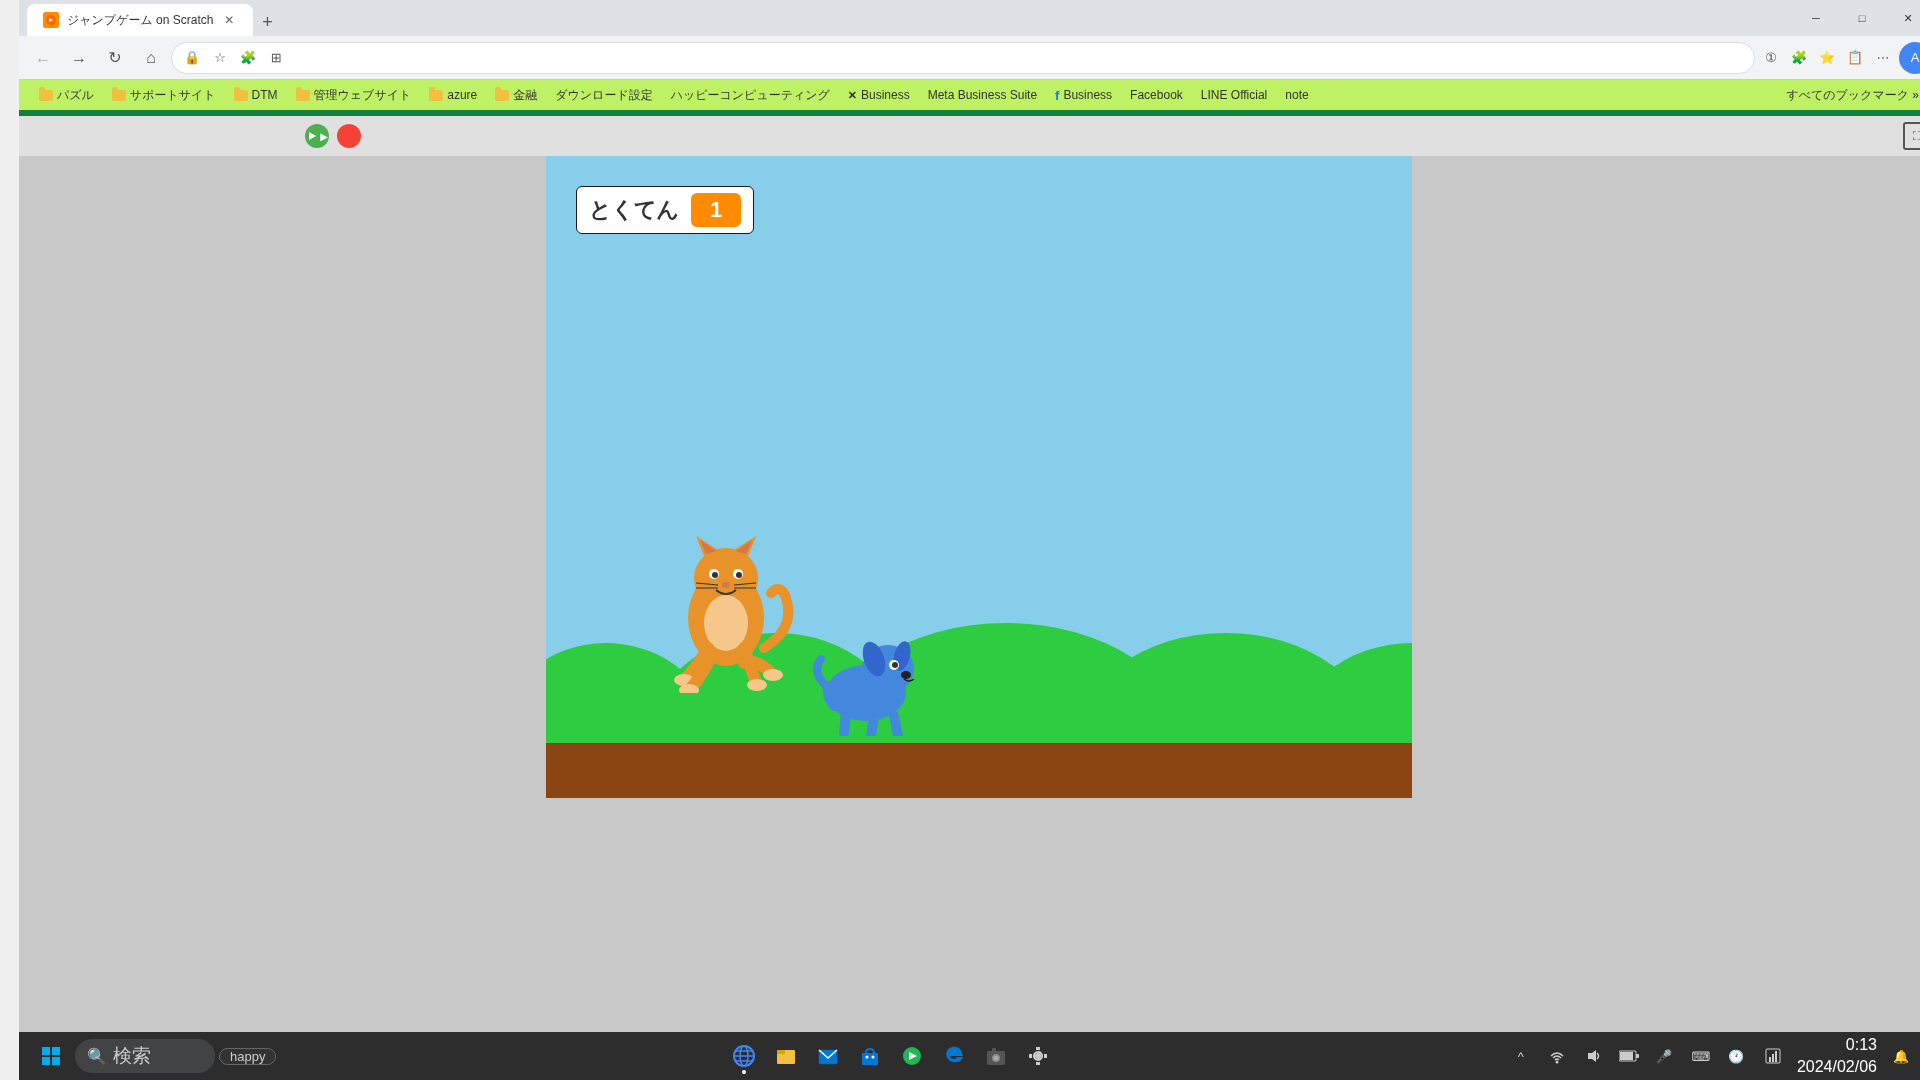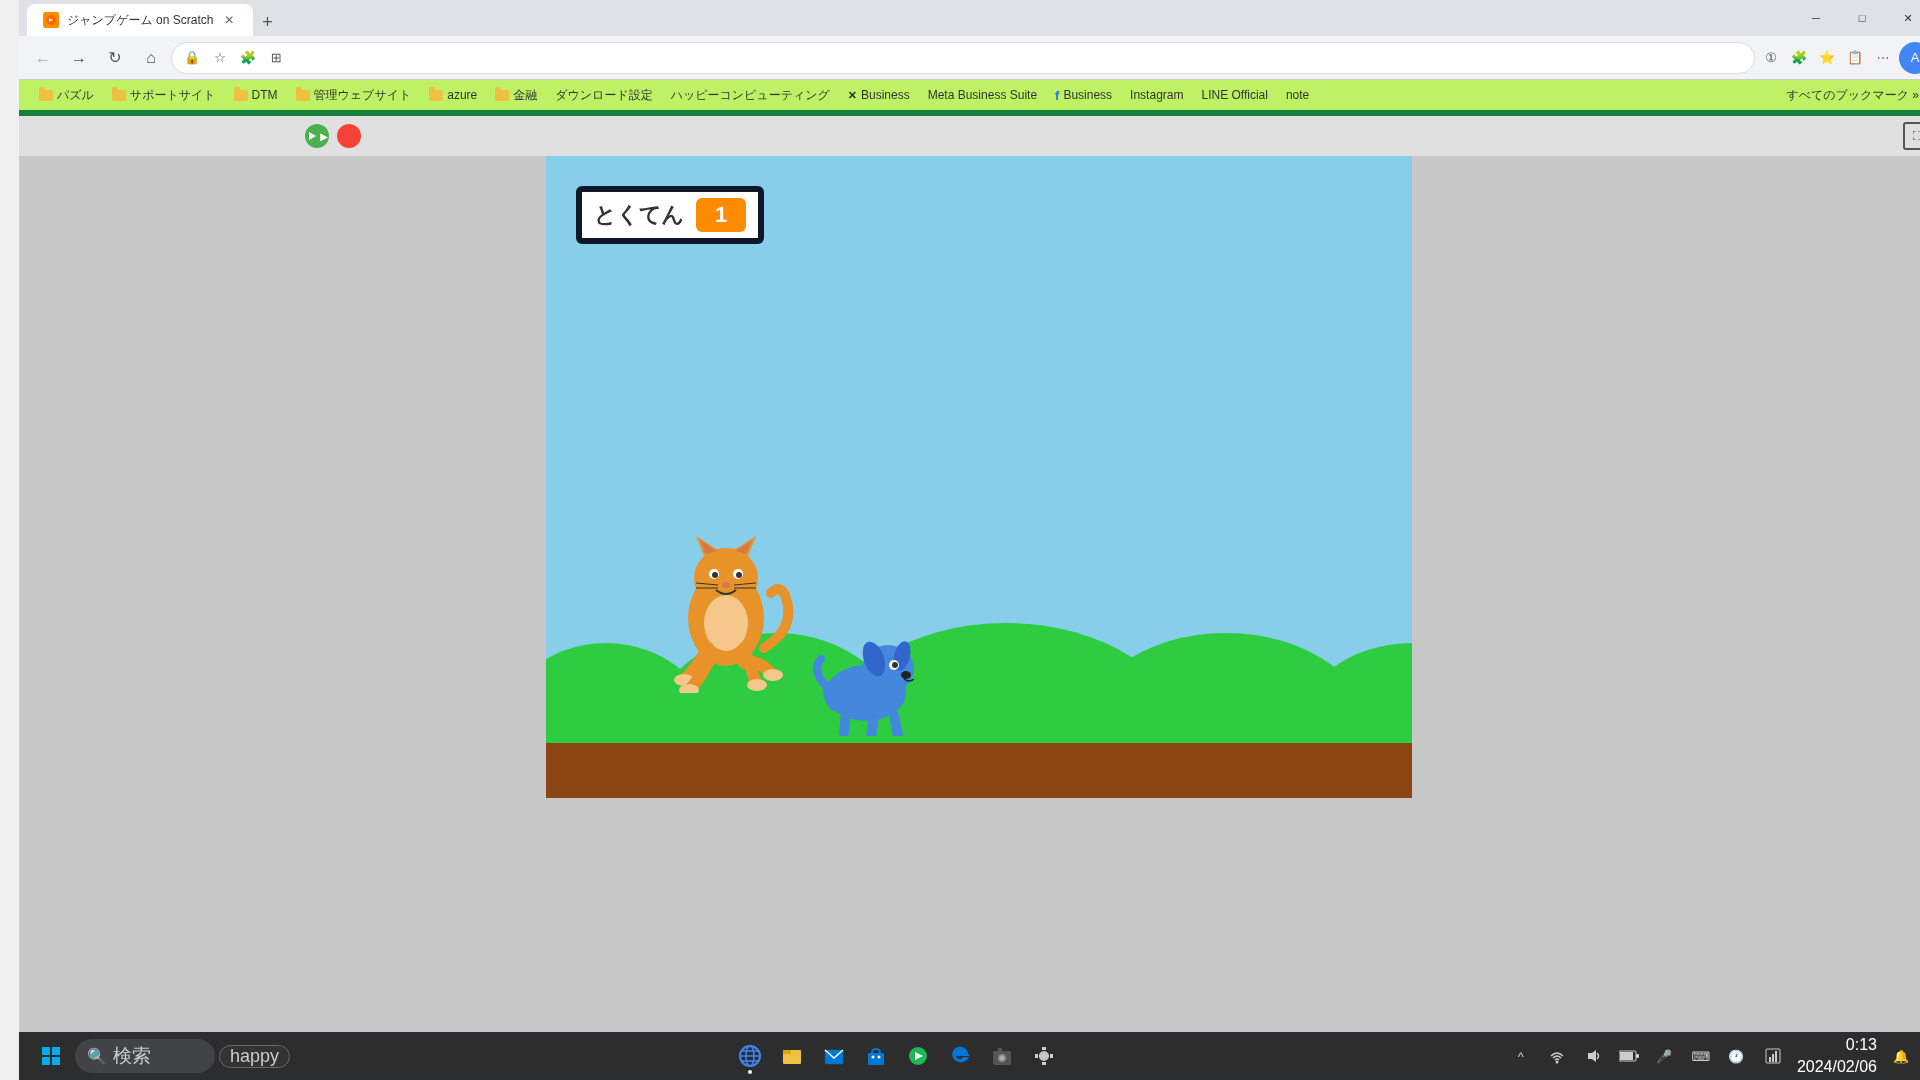--- a/index.html
+++ b/index.html
@@ -35,30 +35,30 @@
     .bookmark-item { display: flex; align-items: center; gap: 4px; padding: 4px 8px; border-radius: 4px; cursor: pointer; color: #333; white-space: nowrap; font-size: 12px; }
     .bookmark-icon { width: 14px; height: 14px; flex-shrink: 0; display: flex; align-items: center; justify-content: center; }
     .bookmark-folder { background: #f0c040; width: 14px; height: 11px; border-radius: 0 2px 2px 2px; position: relative; }
     .bookmark-folder::before { content: ''; position: absolute; top: -3px; left: 0; width: 6px; height: 3px; background: #f0c040; border-radius: 2px 2px 0 0; }
     .bookmarks-more { margin-left: auto; padding: 4px 8px; border-radius: 4px; cursor: pointer; color: #333; }
     .green-flag { width: 24px; height: 24px; background: #4caf50; border-radius: 50%; display: flex; align-items: center; justify-content: center; cursor: pointer; }
     .green-flag::after { content: '▶'; color: white; font-size: 10px; margin-left: 2px; }
     .red-stop { width: 24px; height: 24px; background: #f44336; border-radius: 50%; cursor: pointer; }
 
     
-    .score-display { position: absolute; top: 30px; left: 30px; background: white; border: 6px solid #0f172a; border-radius: 6px; padding: 6px 12px; display: flex; align-items: center; gap: 12px; font-size: 22px; font-weight: bold; font-family: sans-serif; }
+    .score-display { position: absolute; top: 30px; left: 30px; background: white; border: 1px solid #0f172a; border-radius: 6px; padding: 6px 12px; display: flex; align-items: center; gap: 12px; font-size: 22px; font-weight: bold; font-family: sans-serif; }
     .score-label { color: #333; }
     .score-value { background: #ff8c00; color: white; padding: 4px 16px; border-radius: 6px; font-size: 22px; font-weight: bold; min-width: 50px; text-align: center; }
 
     
     .taskbar { height: 48px; background: rgba(0,0,0,0.8); backdrop-filter: blur(10px); display: flex; align-items: center; padding: 0 12px; gap: 4px; position: relative; }
     .taskbar-start { width: 40px; height: 40px; display: flex; align-items: center; justify-content: center; cursor: pointer; border-radius: 4px; }
     .taskbar-search { display: flex; align-items: center; gap: 6px; background: rgba(255,255,255,0.1); border-radius: 20px; padding: 4px 12px; cursor: pointer; min-width: 140px; }
     .taskbar-search-text { color: #ccc; font-size: 19px; }
-    .taskbar-badge { background: #333; border: 1px solid #666; border-radius: 12px; padding: 0 10px; color: #ccc; font-size: 18px; cursor: pointer; }
+    .taskbar-badge { background: #333; border: 1px solid #666; border-radius: 12px; padding: 0 10px; color: #ccc; font-size: 13px; cursor: pointer; }
     .taskbar-apps { display: flex; gap: 2px; align-items: center; flex: 1; justify-content: center; }
     .taskbar-app { width: 40px; height: 40px; display: flex; align-items: center; justify-content: center; border-radius: 4px; cursor: pointer; font-size: 22px; position: relative; }
     .taskbar-app.active::after { content: ''; position: absolute; bottom: 2px; left: 50%; transform: translateX(-50%); width: 4px; height: 4px; background: #fff; border-radius: 50%; }
     .taskbar-sys { display: flex; align-items: center; gap: 4px; margin-left: auto; }
     .sys-icon { width: 32px; height: 32px; display: flex; align-items: center; justify-content: center; cursor: pointer; color: #ccc; font-size: 13px; border-radius: 4px; }
     .taskbar-time { color: #fff; font-size: 16px; text-align: right; padding: 0 4px; cursor: pointer; line-height: 1.4; }
     .show-desktop { width: 6px; height: 40px; border-left: 1px solid rgba(255,255,255,0.3); cursor: pointer; }
 
     .content-area { flex: 1; display: flex; align-items: flex-start; justify-content: center; padding-top: 0; background: #c8c8c8; width: 100%; }
   </style>
@@ -157,21 +157,21 @@
       <span>Business</span>
     </div>
     <div class="bookmark-item">
       <span>Meta Business Suite</span>
     </div>
     <div class="bookmark-item">
       <span style="color:#1877f2; font-weight:bold; font-size:13px;">f</span>
       <span>Business</span>
     </div>
     <div class="bookmark-item">
-      <span>Instagram</span>
+      <span>Facebook</span>
     </div>
     <div class="bookmark-item">
       <span>LINE Official</span>
     </div>
     <div class="bookmark-item">
       <span>note</span>
     </div>
     <div class="bookmarks-more">すべてのブックマーク »</div>
   </div>
 

